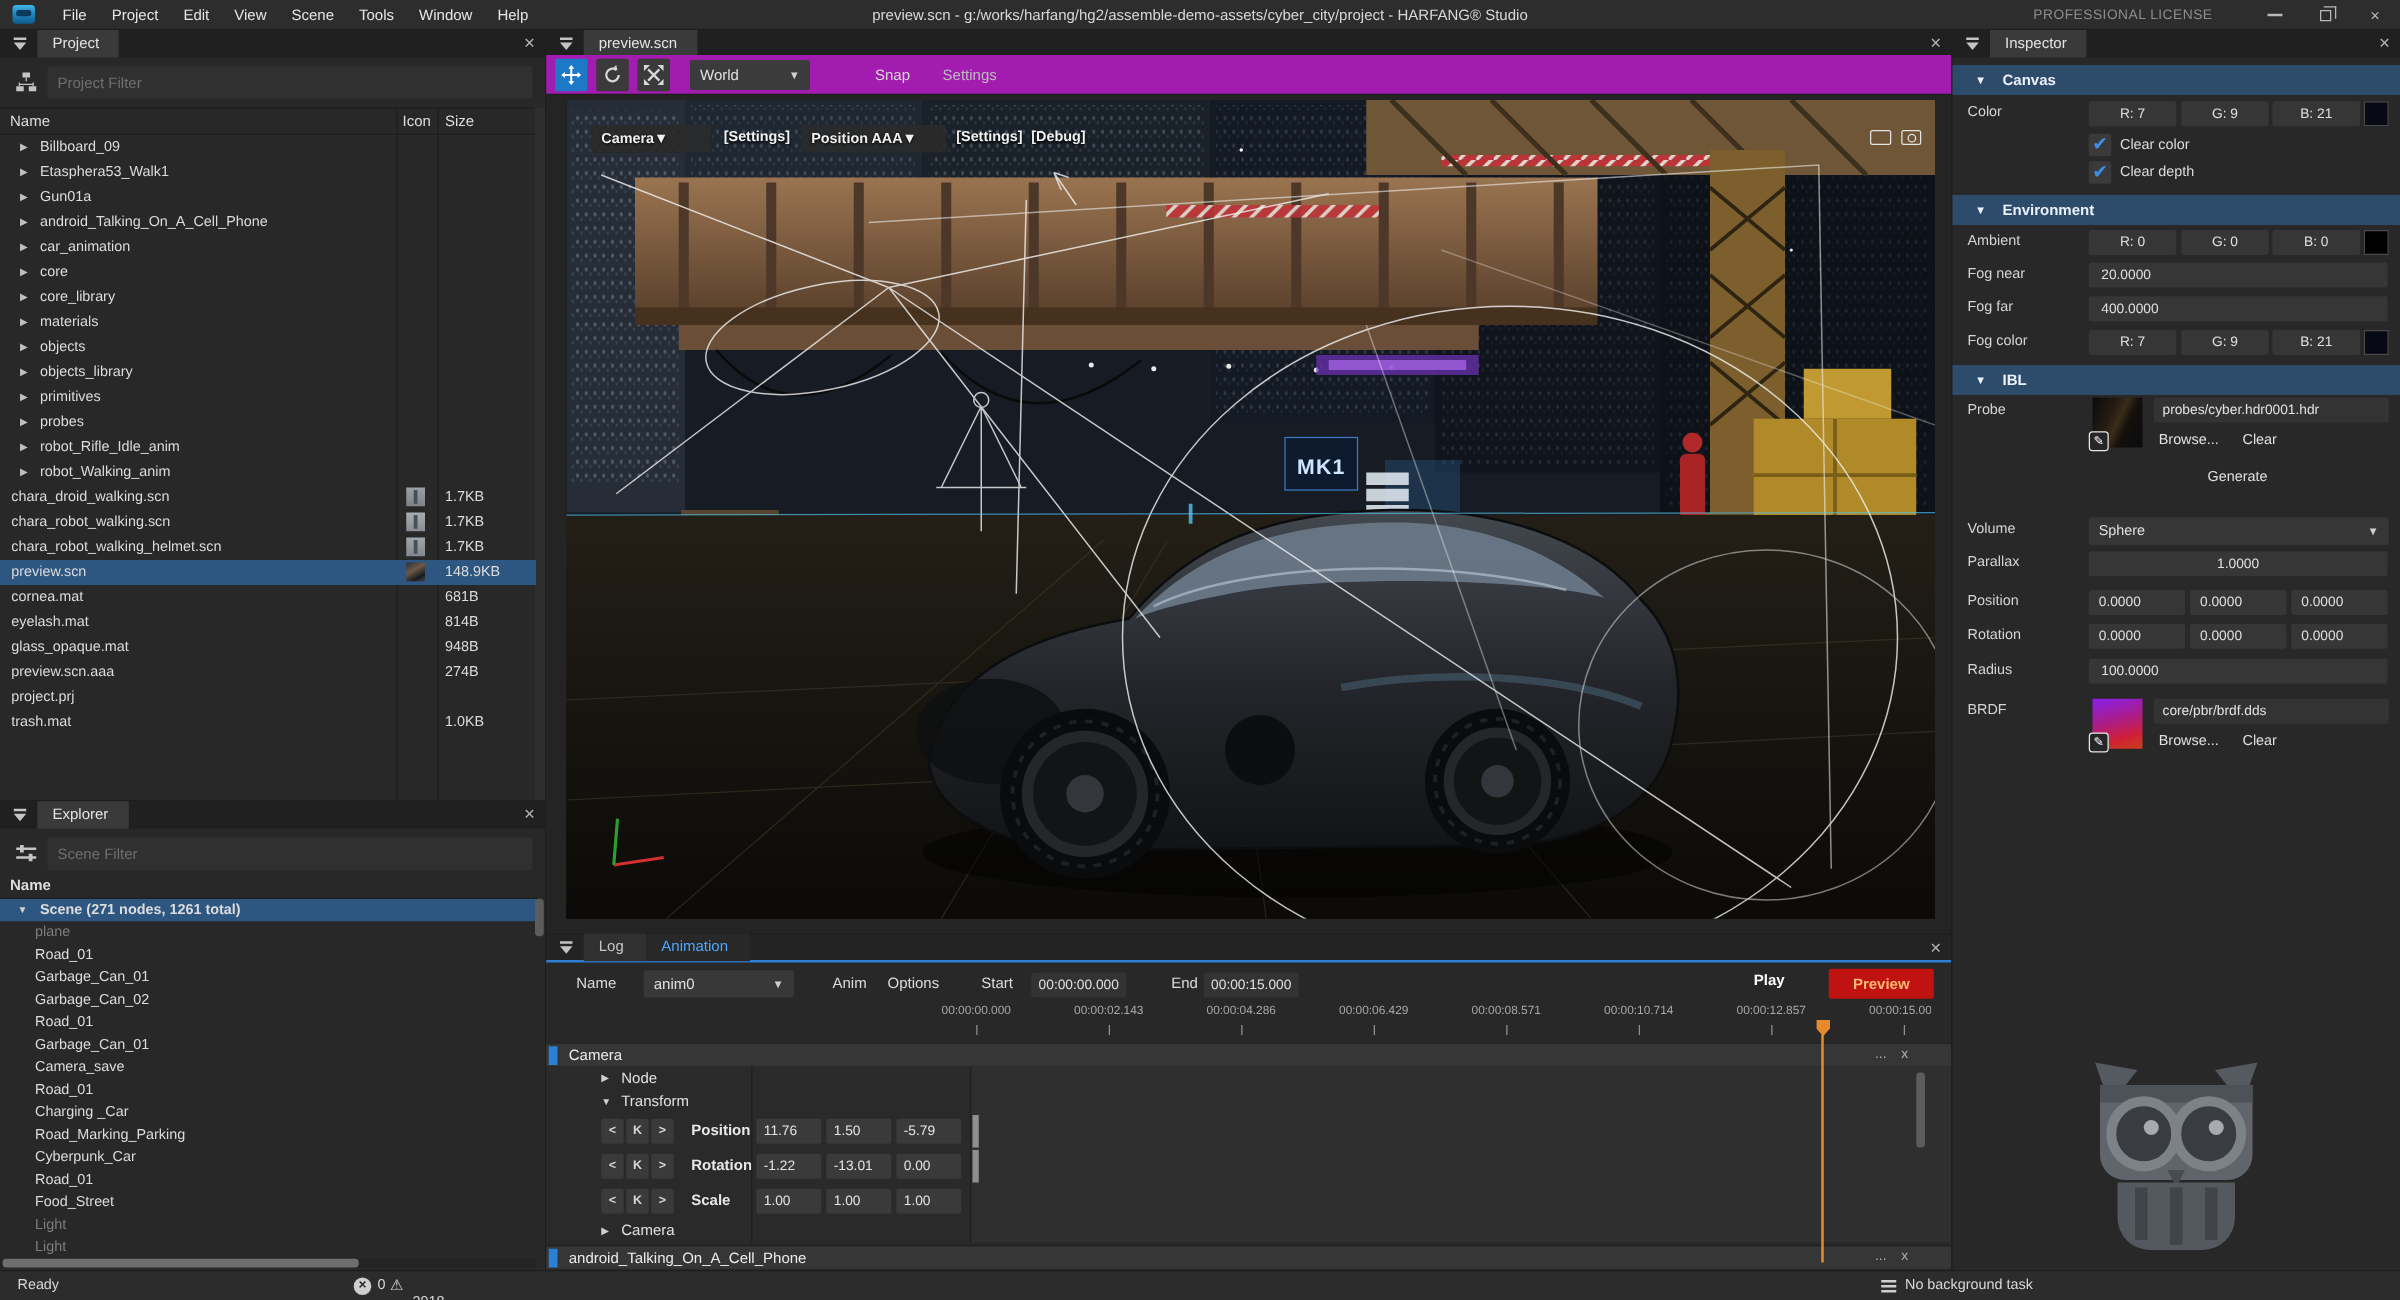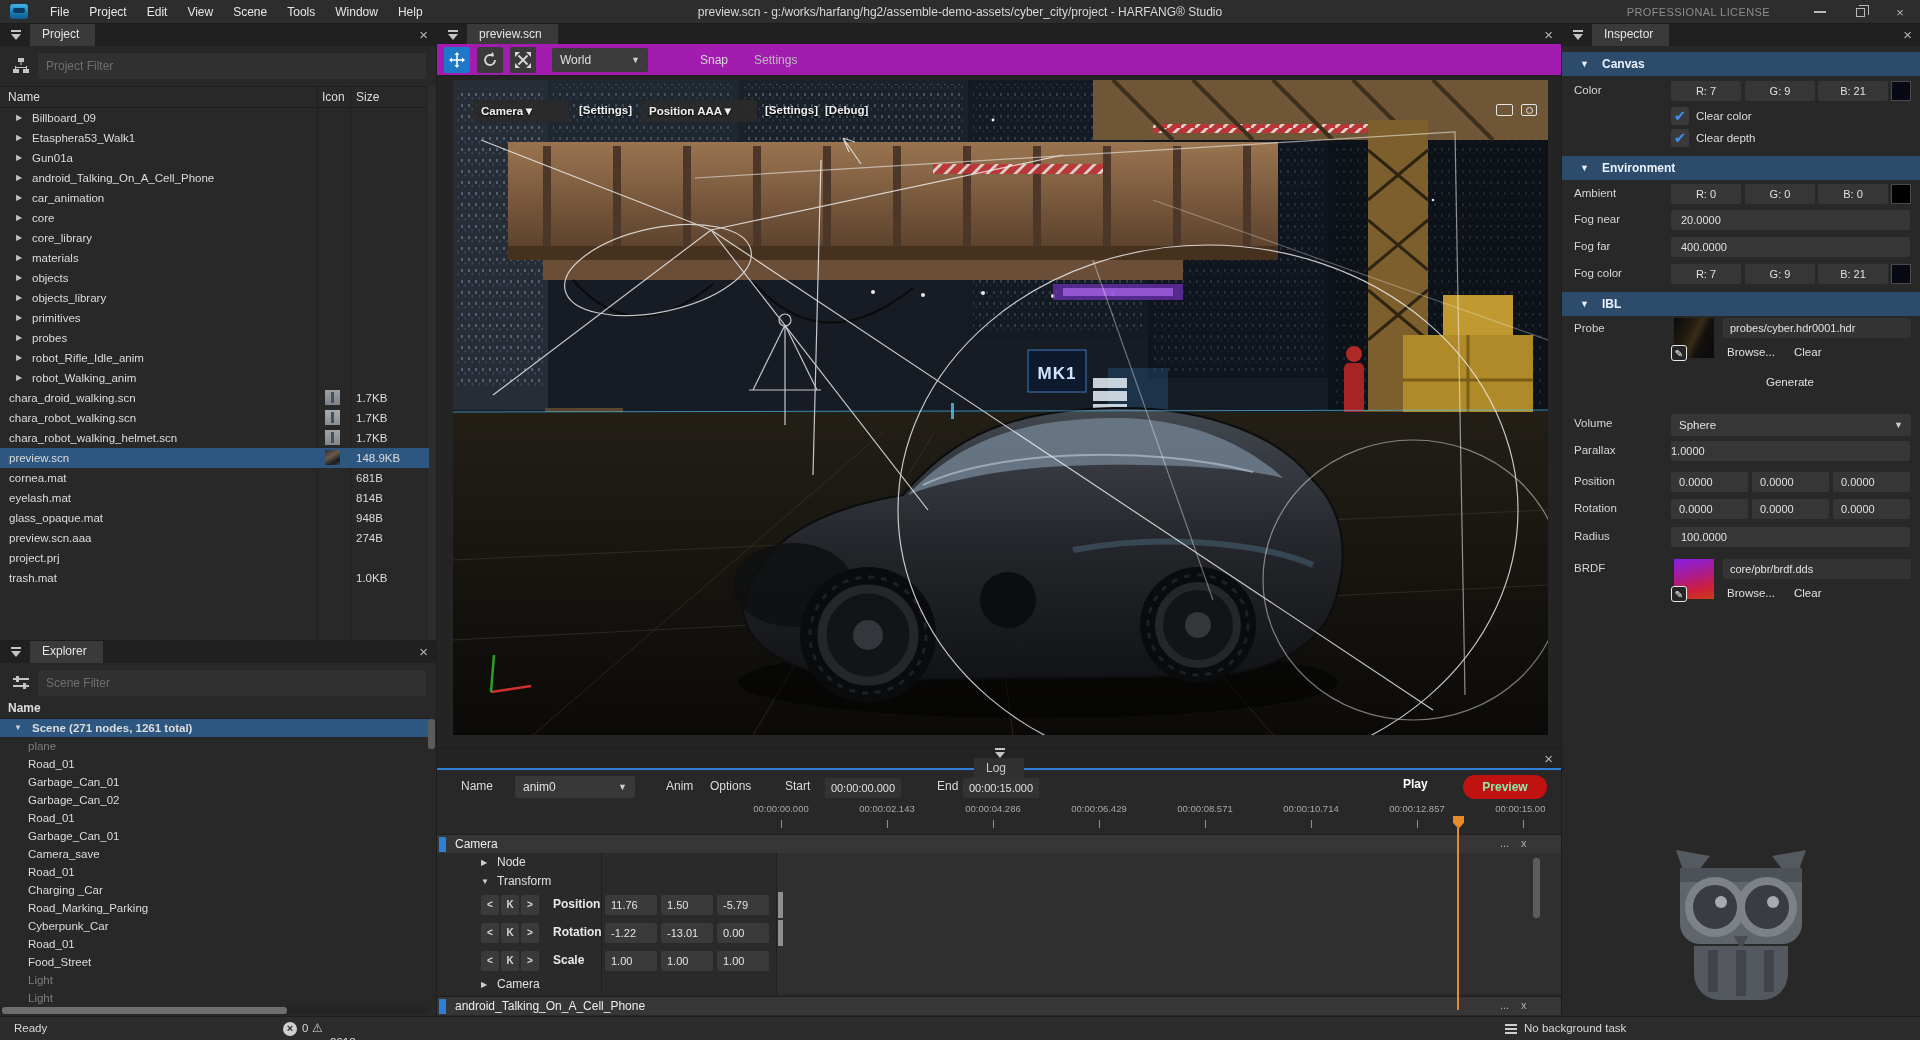--- a/index.html
+++ b/index.html
@@ -82,26 +82,26 @@
   .scene { position:absolute; left:16px; top:4px; width:1095px; height:655px; overflow:hidden; background:linear-gradient(180deg,#10141b 0%,#1c212b 45%,#17130e 70%,#0c0b09 100%); }
   .scene svg { position:absolute; left:0; top:0; }
   .ov-box { position:absolute; height:22px; background:rgba(42,42,42,.92); border-radius:2px; color:#f0f0f0; font-size:11.5px; font-weight:bold; display:flex; align-items:center; padding:0 8px; text-shadow:0 1px 2px #000; }
   .ov-label { position:absolute; font-size:11.5px; font-weight:bold; color:#f2f2f2; text-shadow:0 1px 2px #000; }
   .vp-ic1 { position:absolute; left:1043px; top:24px; width:17px; height:12px; border:1.5px solid #e4e4e4; border-radius:2px; }
   .vp-ic2 { position:absolute; left:1068px; top:24px; width:16px; height:12px; border:1.5px solid #e4e4e4; border-radius:2px; }
   .vp-ic2::after { content:""; position:absolute; left:4px; top:2px; width:5px; height:5px; border:1.5px solid #e4e4e4; border-radius:50%; }
 
   
   .anim { position:absolute; left:437px; top:747px; width:1124px; height:269px; background:#282828; border-top:1px solid #1d1d1d; }
-  .anim-tabbar { position:absolute; left:0; top:0; right:0; height:22px; background:#232323; border-bottom:2px solid #2f7fd6; display:flex; align-items:center;flex-direction:column; }
+  .anim-tabbar { position:absolute; left:0; top:0; right:0; height:22px; background:#232323; border-bottom:2px solid #2f7fd6; display:flex; align-items:center; }
   .atab { font-size:12px; padding:3px 18px 3px 12px; height:22px; }
   .ctl-label { position:absolute; top:31px; font-size:12px; color:#dcdcdc; }
   .field { position:absolute; height:20px; background:#333333; border-radius:2px; color:#e0e0e0; font-size:11px; display:flex; align-items:center; justify-content:center; }
   .play-btn { position:absolute; left:966px; top:29px; font-size:12px; font-weight:bold; color:#ffffff; }
-  .preview-btn { position:absolute; left:1026px; top:27px; width:84px; height:24px; background:#c11212; border-radius:12px; color:#86efac; font-size:12px; font-weight:bold; display:flex; align-items:center; justify-content:center; }
+  .preview-btn { position:absolute; left:1026px; top:27px; width:84px; height:24px; background:#c11212; border-radius:2px; color:#fdba74; font-size:12px; font-weight:bold; display:flex; align-items:center; justify-content:center; }
   .frame-block { position:absolute; left:0; top:48px; width:343px; height:38px; background:#282828; z-index:3; }
   .frame-num { position:absolute; left:36px; top:6px; font-size:17px; font-weight:bold; color:#ffffff; letter-spacing:1px; }
   .frame-tc { position:absolute; left:14px; top:27px; font-size:9.5px; color:#b4b4b4; }
   .ruler { position:absolute; left:311px; top:55px; width:797px; height:34px; overflow:hidden; z-index:1; }
   .ruler .rlabel { position:absolute; top:0; width:66px; text-align:center; font-size:9.5px; color:#a8a8a8; }
   .ruler .rlabel::after { content:""; position:absolute; left:50%; top:17px; width:1px; height:8px; background:#909090; }
   .ruler .rlabel:nth-of-type(1){left:0} .ruler .rlabel:nth-of-type(2){left:106px}
   .ruler .rlabel:nth-of-type(3){left:212px} .ruler .rlabel:nth-of-type(4){left:318px}
   .ruler .rlabel:nth-of-type(5){left:424px} .ruler .rlabel:nth-of-type(6){left:530px}
   .ruler .rlabel:nth-of-type(7){left:636px} .ruler .rlabel:nth-of-type(8){left:742px}
@@ -857,21 +857,21 @@
     <span class="i-btn" style="left:165px;top:322px;">Browse...</span>
     <span class="i-btn" style="left:232px;top:322px;">Clear</span>
     <span class="i-btn" style="left:204px;top:352px;">Generate</span>
 
     <span class="i-label" style="top:393px;">Volume</span>
     <div class="select-box" style="position:absolute;left:109px;top:390px;width:240px;height:22px;background:#363636;font-size:11.5px;align-items:center;">
       <span>Sphere</span>
       <span class="dd">▼</span>
     </div>
     <span class="i-label" style="top:420px;">Parallax</span>
-    <div class="wfield" style="top:417px;padding-left:0;">1.0000</div>
+    <div class="wfield" style="top:417px;text-align:center;padding-left:0;">1.0000</div>
     <span class="i-label" style="top:451px;">Position</span>
     <div class="tri-field" style="left:109px;top:448px;">0.0000</div>
     <div class="tri-field" style="left:190px;top:448px;">0.0000</div>
     <div class="tri-field" style="left:271px;top:448px;">0.0000</div>
     <span class="i-label" style="top:478px;">Rotation</span>
     <div class="tri-field" style="left:109px;top:475px;">0.0000</div>
     <div class="tri-field" style="left:190px;top:475px;">0.0000</div>
     <div class="tri-field" style="left:271px;top:475px;">0.0000</div>
     <span class="i-label" style="top:506px;">Radius</span>
     <div class="wfield" style="top:503px;">100.0000</div>

